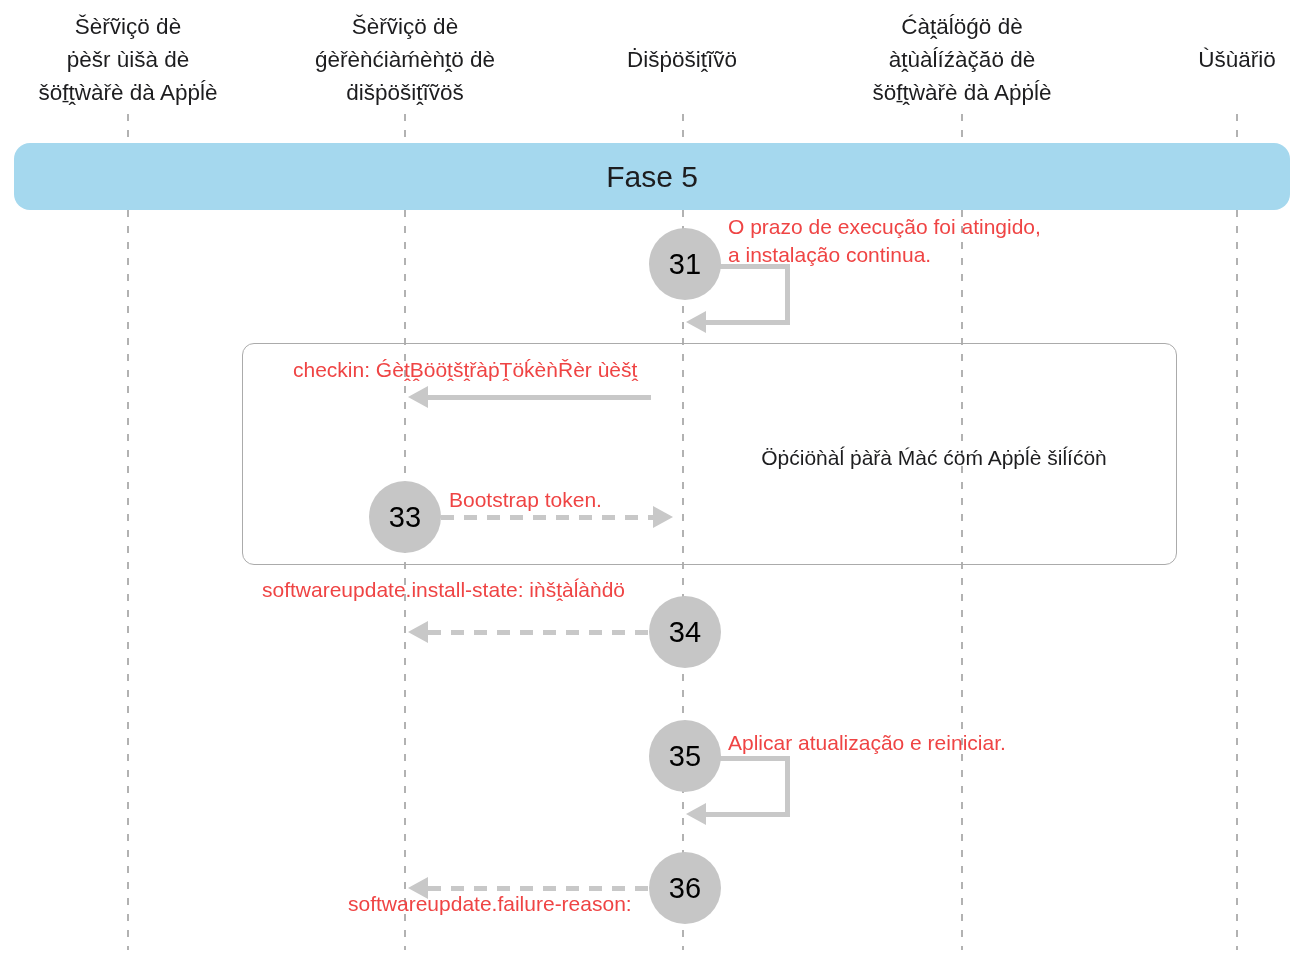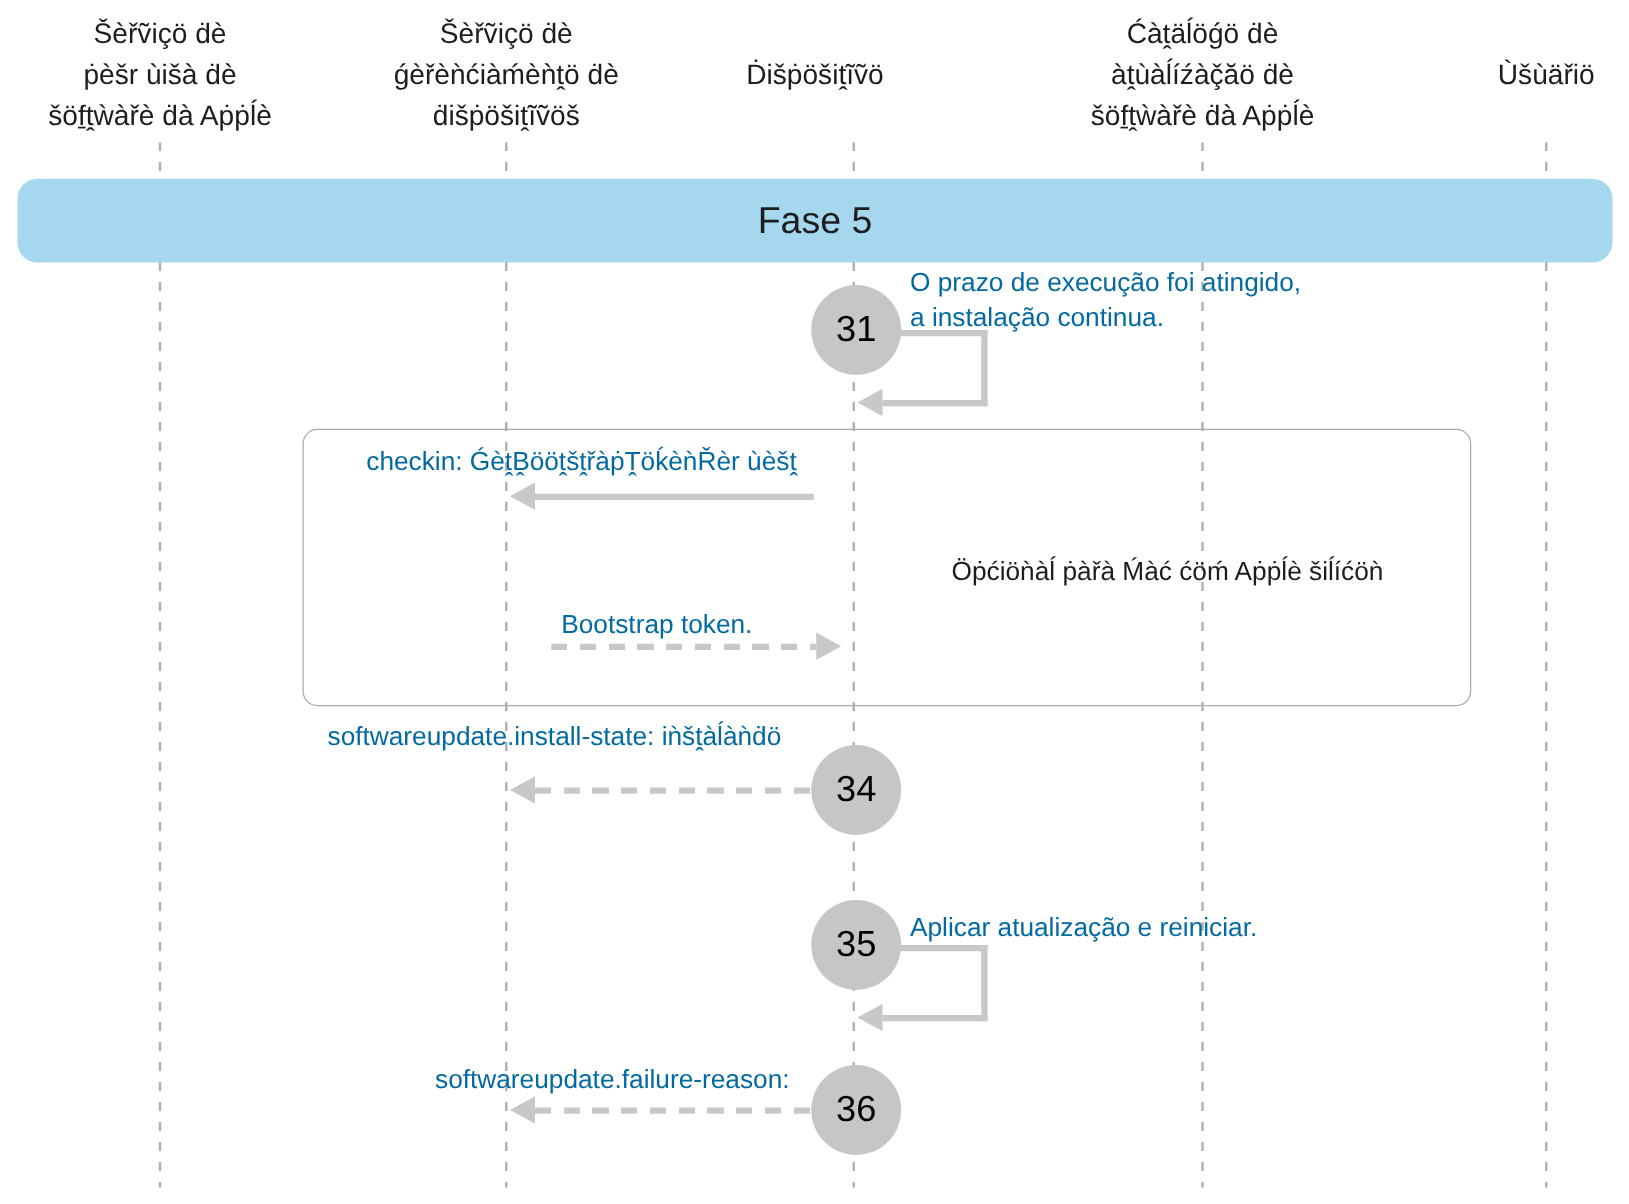--- a/index.html
+++ b/index.html
@@ -20,21 +20,21 @@
     display:flex;align-items:center;justify-content:center;font-size:30px;color:#1d1d1f;
   }
   .group-box{
     position:absolute;left:242px;top:343px;width:933px;height:220px;
     border:1.5px solid #ababab;border-radius:12px;background:transparent;
   }
   .circle{
     position:absolute;width:72px;height:72px;border-radius:50%;background:#c6c6c6;
     display:flex;align-items:center;justify-content:center;font-size:29px;color:#000;
   }
-  .lbl{position:absolute;font-size:21px;line-height:28px;white-space:pre-line;color:#0369a1;}
+  .lbl{position:absolute;font-size:21px;line-height:28px;white-space:pre-line;color:#ef4444;}
   .note{position:absolute;left:714px;top:446px;width:440px;text-align:center;font-size:21px;color:#1d1d1f;}
   .h-solid{position:absolute;height:5px;background:#c8c8c8;}
   .v-solid{position:absolute;width:5px;background:#c8c8c8;}
   .h-dash{
     position:absolute;height:5px;
     background:repeating-linear-gradient(90deg,#c8c8c8 0 13px,transparent 13px 23px);
   }
   .tri-left{
     position:absolute;width:0;height:0;
     border-top:11px solid transparent;border-bottom:11px solid transparent;
@@ -56,21 +56,21 @@
   <div class="lifeline" style="left:682px;"></div>
   <div class="lifeline" style="left:961px;"></div>
   <div class="lifeline" style="left:1236px;"></div>
 
   <div class="header" style="left:3px;top:10px;width:250px;">Šèřṽiçö ḋè
 ṗèšr ùišà ḋè
 šöf̱ṱẁàřè ḋà Aṗṗĺè</div>
   <div class="header" style="left:270px;top:10px;width:270px;">Šèřṽiçö ḋè
 ǵèřèǹćiàḿèǹṱö ḋè
 ḋišṗöšiṱĩṽöš</div>
-  <div class="header" style="left:552px;top:43px;width:200px;text-align:center;">Ḋišṗöšiṱĩṽö</div>
+  <div class="header" style="left:582px;top:43px;width:200px;text-align:center;">Ḋišṗöšiṱĩṽö</div>
   <div class="header" style="left:827px;top:10px;width:270px;">Ćàṱäĺöǵö ḋè
 àṱùàĺíźàç̌ăö ḋè
 šöf̱ṱẁàřè ḋà Aṗṗĺè</div>
   <div class="header" style="left:1137px;top:43px;width:200px;">Ùšùäřiö</div>
 
   <div class="banner" style="background:#a5d8ee;">
     <span>Fase 5</span>
   </div>
 
   <div class="h-solid" style="left:685px;top:264px;width:105px;"></div>
@@ -96,24 +96,27 @@
   <div class="lbl" style="left:262px;top:576px;">softwareupdate.install-state: iǹšṱàĺàǹḋö</div>
 
   <div class="h-solid" style="left:685px;top:756px;width:105px;"></div>
   <div class="v-solid" style="left:785px;top:756px;height:61px;"></div>
   <div class="h-solid" style="left:706px;top:812px;width:84px;"></div>
   <div class="tri-left" style="left:686px;top:803px;"></div>
   <div class="lbl" style="left:728px;top:729px;">Aplicar atualização e reiniciar.</div>
 
   <div class="tri-left" style="left:408px;top:877px;"></div>
   <div class="h-dash" style="left:428px;top:886px;width:221px;"></div>
-  <div class="lbl" style="left:348px;top:850px;">softwareupdate.failure-reason:</div>
+  <div class="lbl" style="left:348px;top:890px;">softwareupdate.failure-reason:</div>
 
   <div class="circle" style="left:649px;top:228px;">
     <span>31</span>
+  </div>
+  <div class="circle" style="left:369px;top:481px;">
+    <span>33</span>
   </div>
   <div class="circle" style="left:649px;top:596px;">
     <span>34</span>
   </div>
   <div class="circle" style="left:649px;top:720px;">
     <span>35</span>
   </div>
   <div class="circle" style="left:649px;top:852px;">
     <span>36</span>
   </div>

